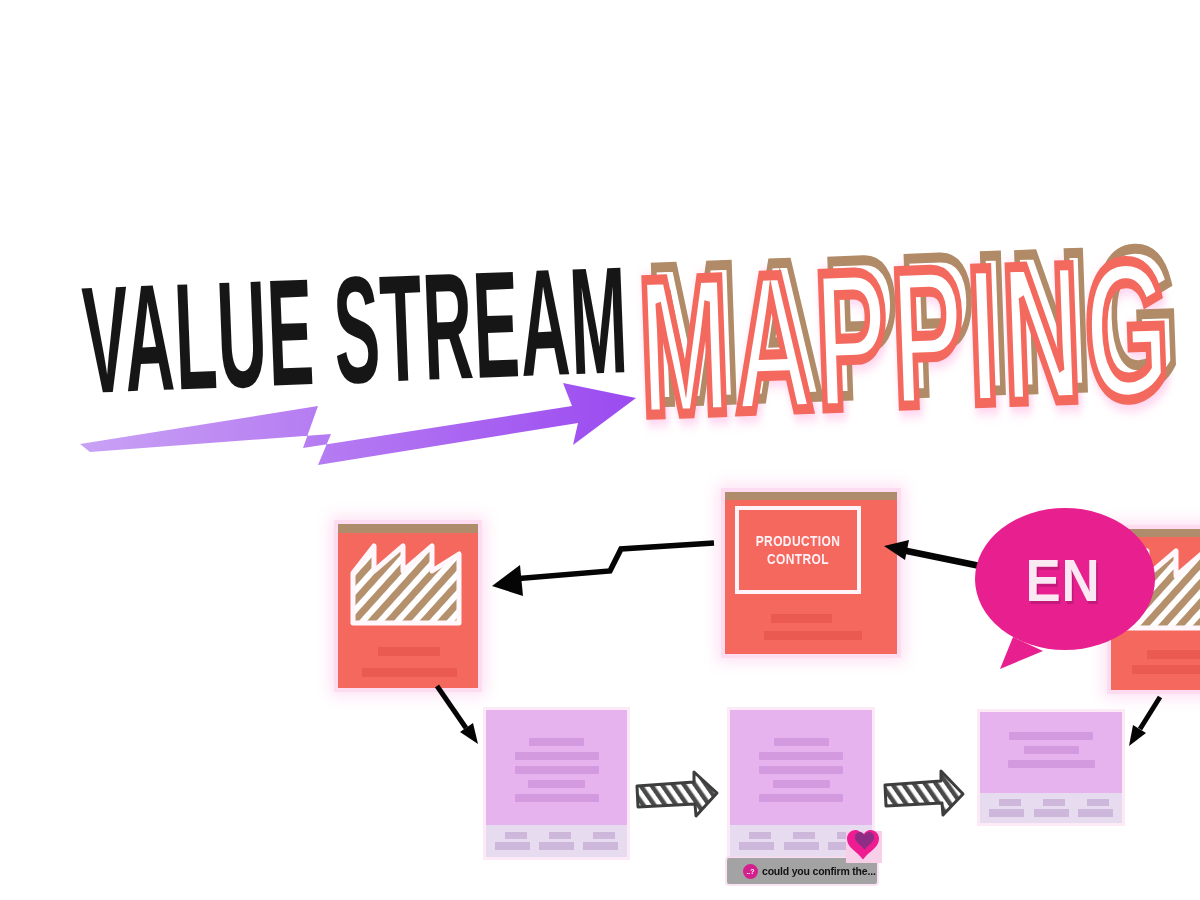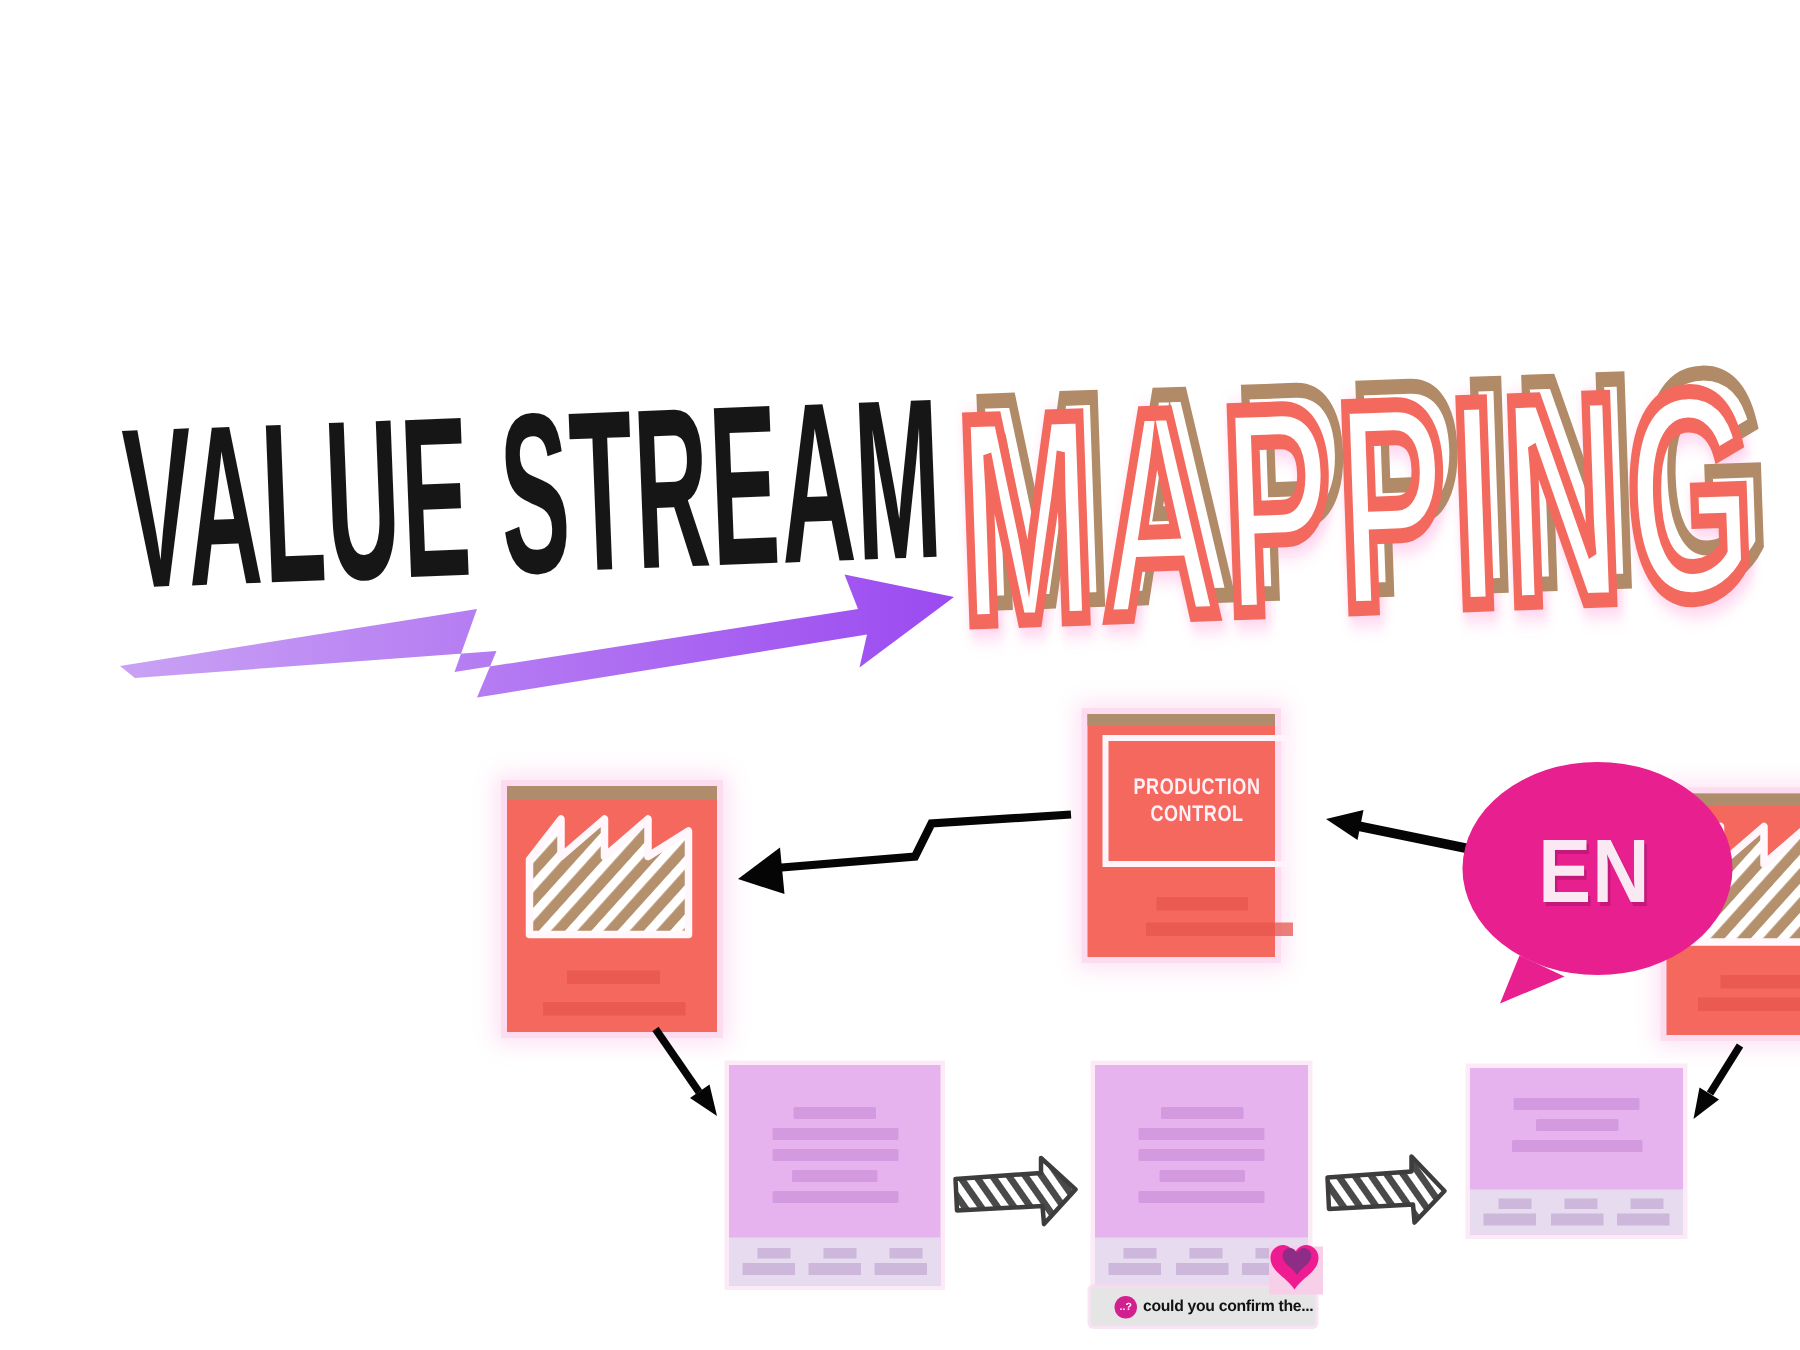--- a/index.html
+++ b/index.html
@@ -48,21 +48,21 @@
   .strip-col{display:flex;flex-direction:column;align-items:center;gap:3px;}
   .s-line-top{width:22px;height:7px;background:var(--strip-line);transform:translateX(3px);}
   .s-line-bot{width:35px;height:8px;background:var(--strip-line);}
 
   
   .en-label{position:absolute;left:1008px;top:546px;width:110px;text-align:center;z-index:7;
     font-size:60px;font-weight:700;color:#fae9f3;letter-spacing:1px;transform:scaleX(.88);
     text-shadow:2px 3px 0 rgba(130,15,85,.35);}
 
   
-  .comment-bar{position:absolute;left:727px;top:858px;width:150px;height:26px;background:#e5e5e5;
+  .comment-bar{position:absolute;left:727px;top:858px;width:150px;height:26px;background:#a3a3a3;
     z-index:2;display:flex;align-items:center;padding:0 16px;border-radius:2px;
     box-shadow:0 0 0 2px rgba(248,215,238,.7);}
   .comment-avatar{width:15px;height:15px;border-radius:50%;background:#d4208e;color:#fff;
     font-size:7px;font-weight:700;display:flex;align-items:center;justify-content:center;flex:0 0 auto;}
   .comment-text{font-size:10.5px;font-weight:700;color:#121212;margin-left:4px;white-space:nowrap;
     letter-spacing:-.2px;}
 
   
   #overlay{position:absolute;left:0;top:0;z-index:5;pointer-events:none;}
 </style>
@@ -88,21 +88,21 @@
           <rect width="13" height="13" fill="#b5906d"></rect>
           <rect width="6" height="13" fill="#ffffff"></rect>
         </pattern>
       </defs>
       <polygon points="6,86 6,36 27,9 27,34 56,9 56,34 85,9 85,34 112,17 112,86" fill="url(#scribA)" stroke="#fff7fb" stroke-width="5" stroke-linejoin="round"></polygon>
     </svg>
     <div class="red-line" style="left:40px;top:123px;width:62px;"></div>
     <div class="red-line" style="left:24px;top:144px;width:95px;"></div>
   </div>
 
-  <div class="coral-box" style="left:725px;top:476px;width:125px;height:162px;">
+  <div class="coral-box" style="left:725px;top:492px;width:172px;height:162px;">
     <div class="tan-strip" style="height:8px;"></div>
     <div class="pc-frame">
       <div class="pc-label">PRODUCTION CONTROL</div>
     </div>
     <div class="red-line" style="left:46px;top:122px;width:61px;"></div>
     <div class="red-line" style="left:39px;top:139px;width:98px;"></div>
   </div>
 
   <div class="coral-box" style="left:1111px;top:529px;width:100px;height:161px;overflow:hidden;">
     <div class="tan-strip" style="height:8px;"></div>

